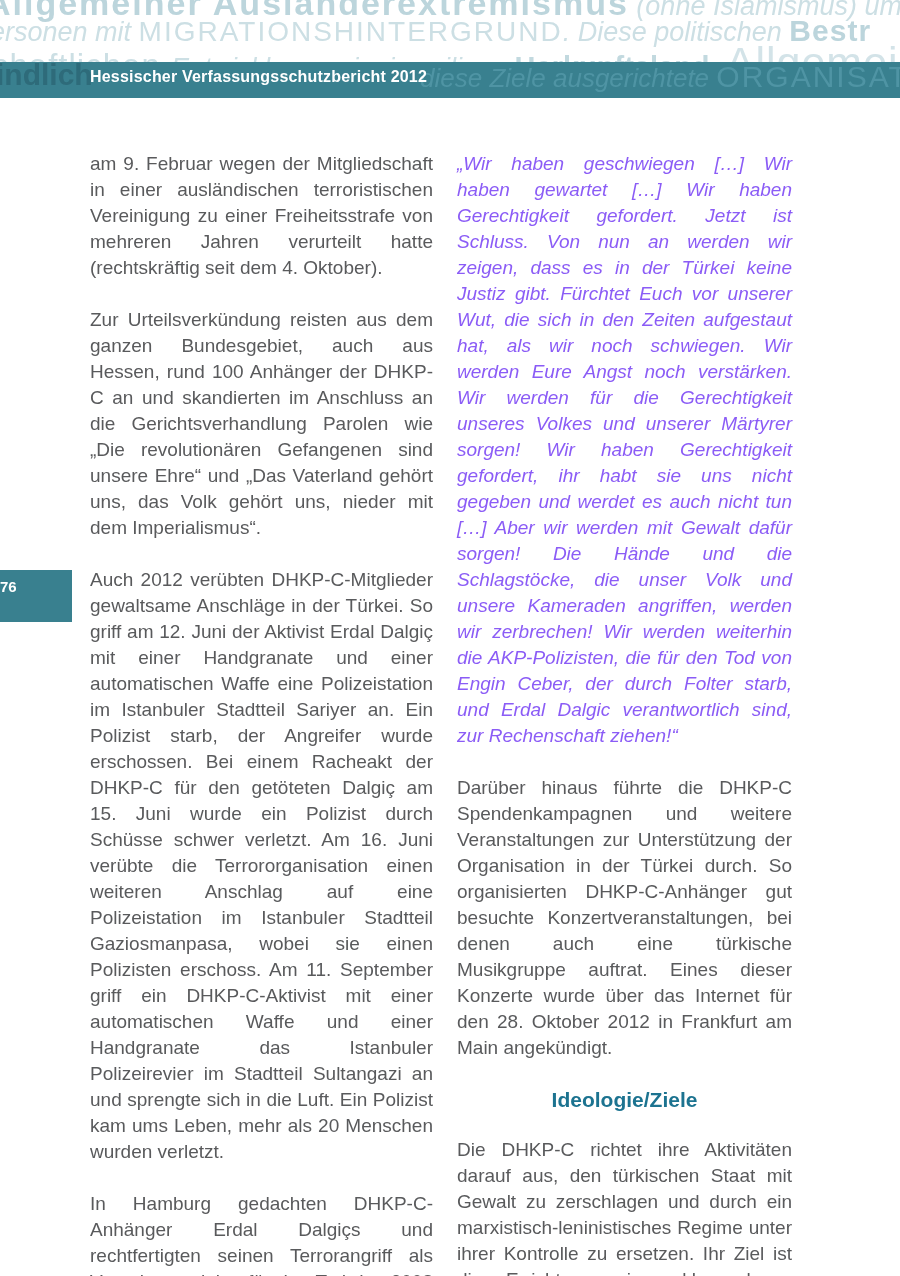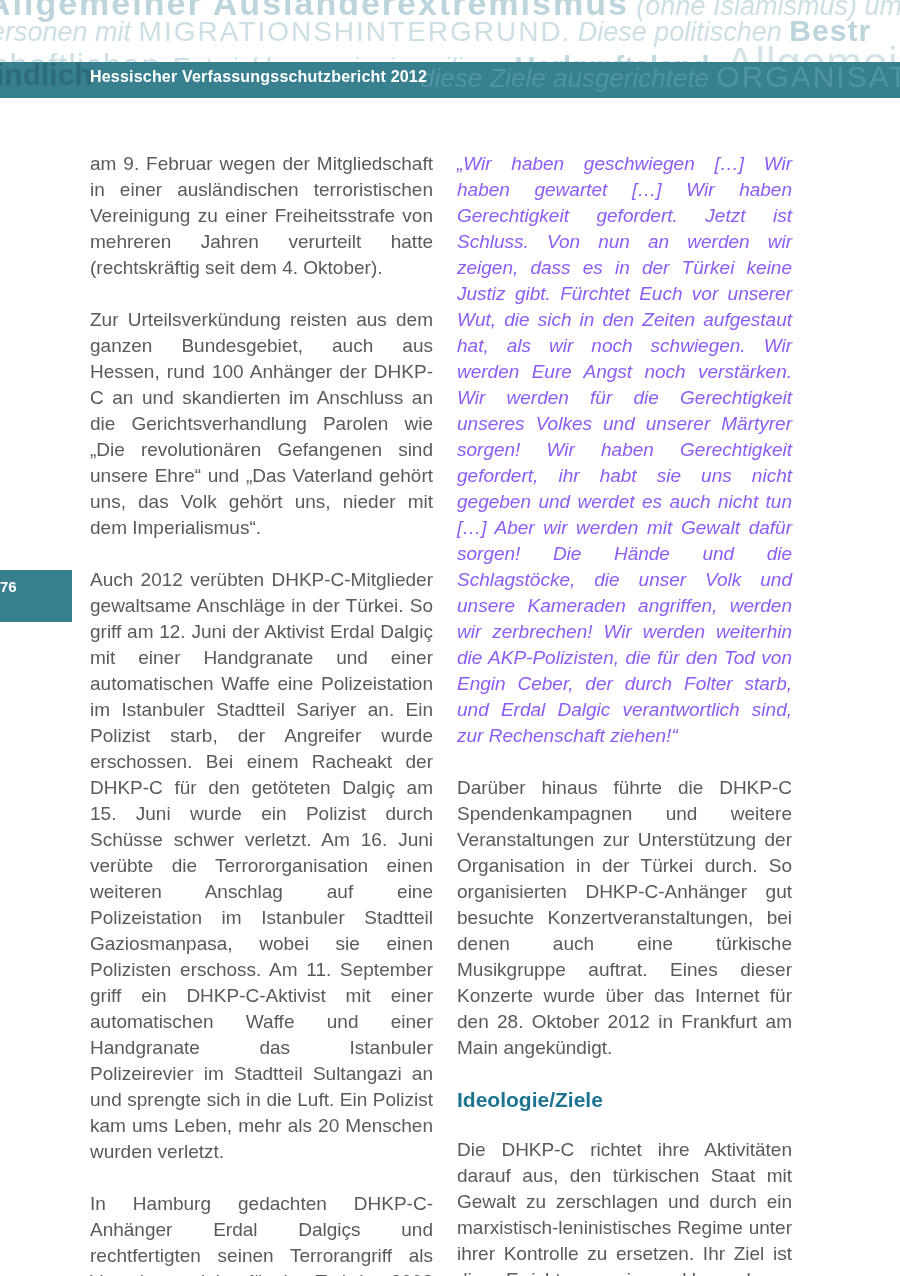--- a/index.html
+++ b/index.html
@@ -110,21 +110,21 @@
   .col p:last-child { margin-bottom: 0; }
   .quote {
     font-style: italic;
     color: #8b5cf6;
   }
   .section-heading {
     color: #1c7390;
     font-weight: bold;
     font-size: 21px;
     margin: 6px 0 24px 0;
-    text-align: left;
+    text-align: center;
   }
 </style>
 </head>
 <body>
 
 <div class="page">
 
   <div class="ghost-header">
     <div class="ghost-line g1">
       <span class="g-bold">Allgemeiner Ausländerextremismus</span><span class="g-ital"> (ohne Islamismus) umfasst</span>

